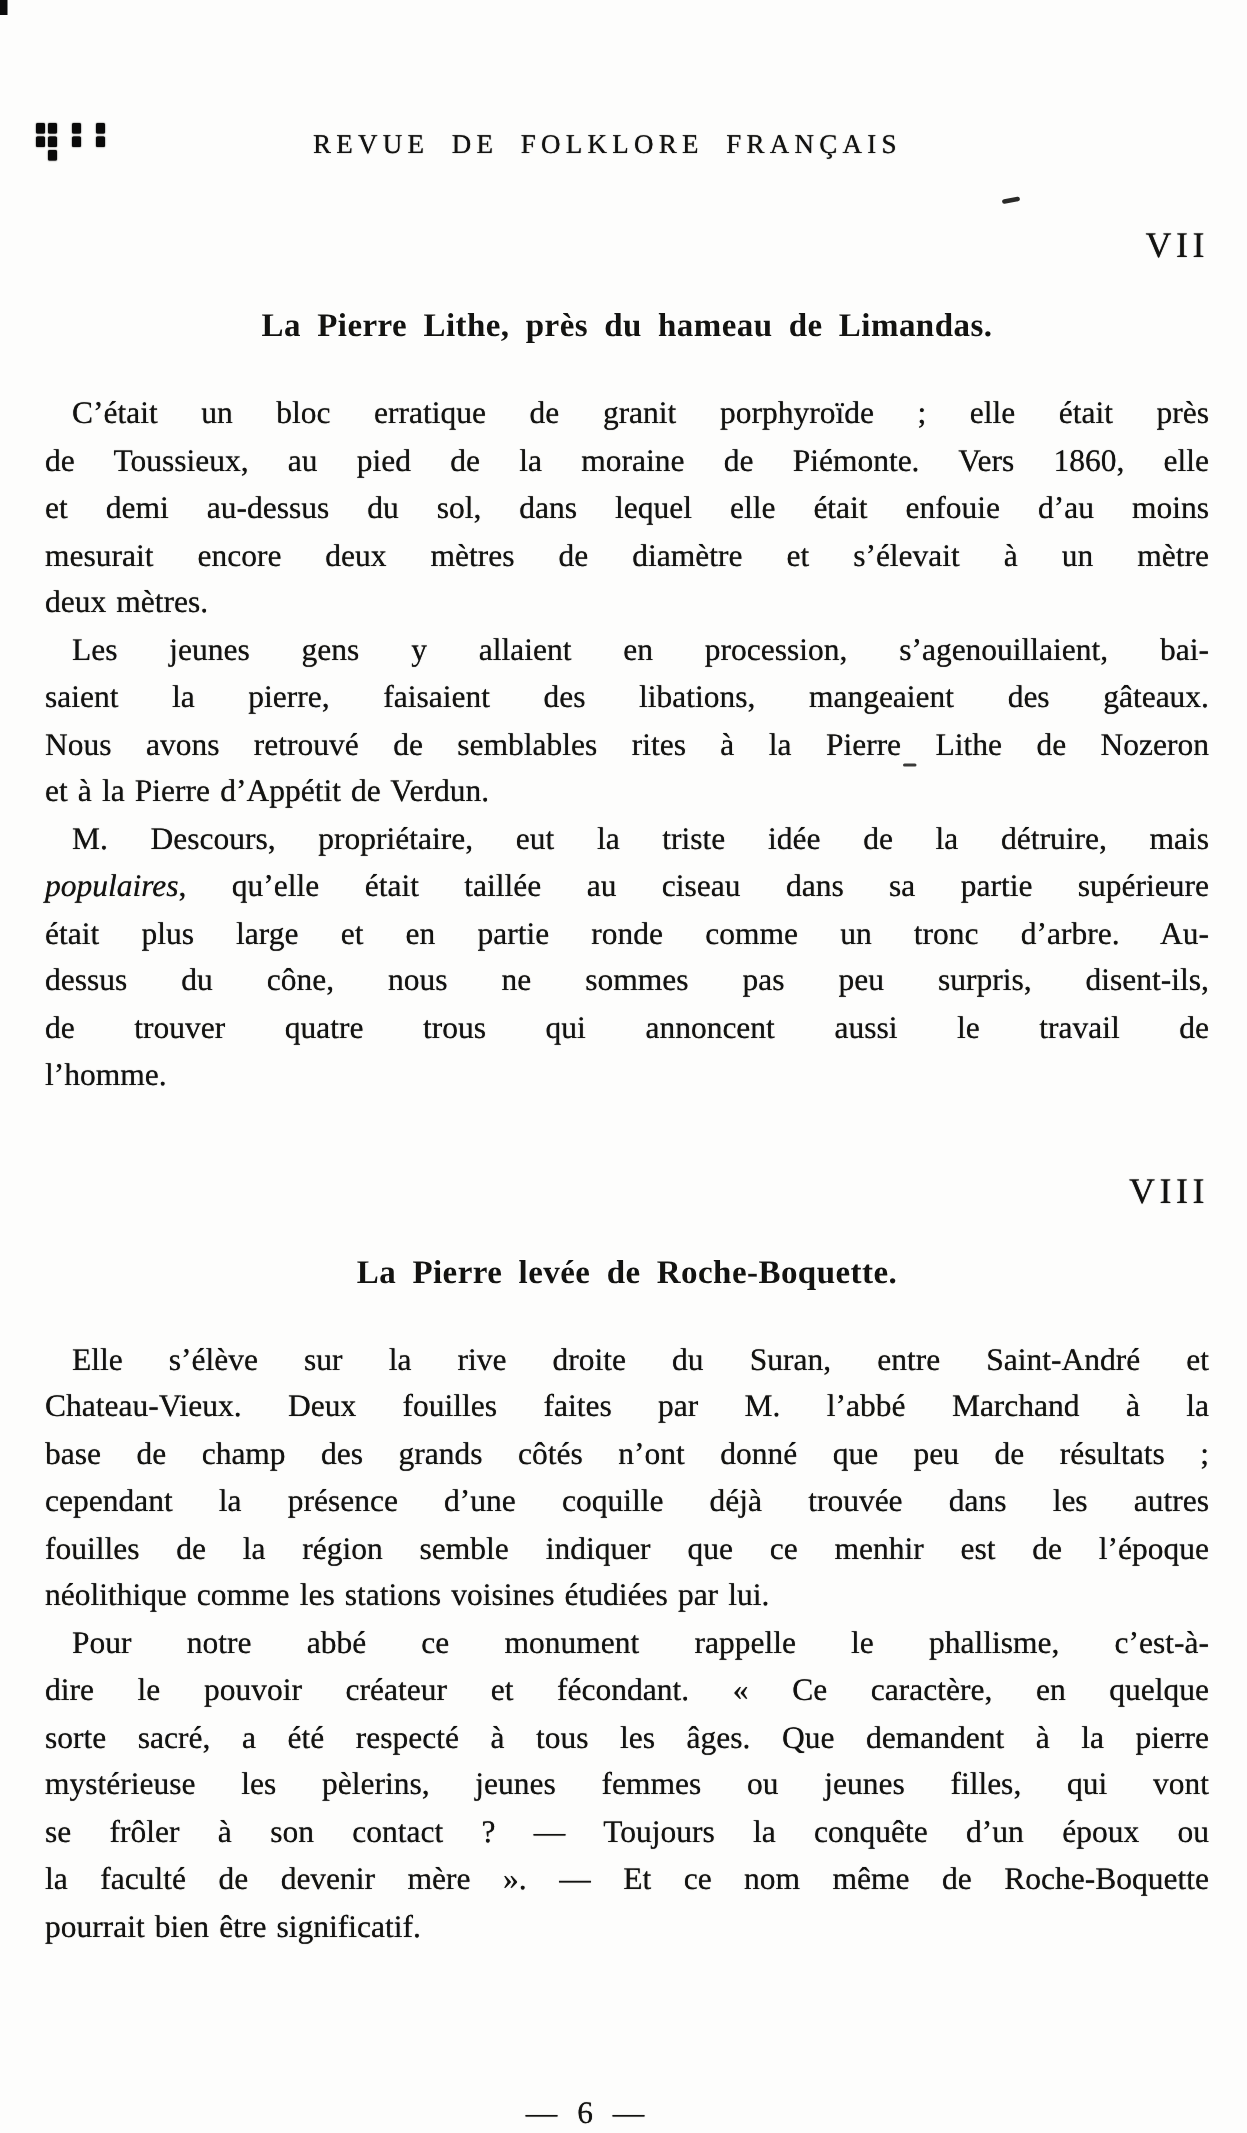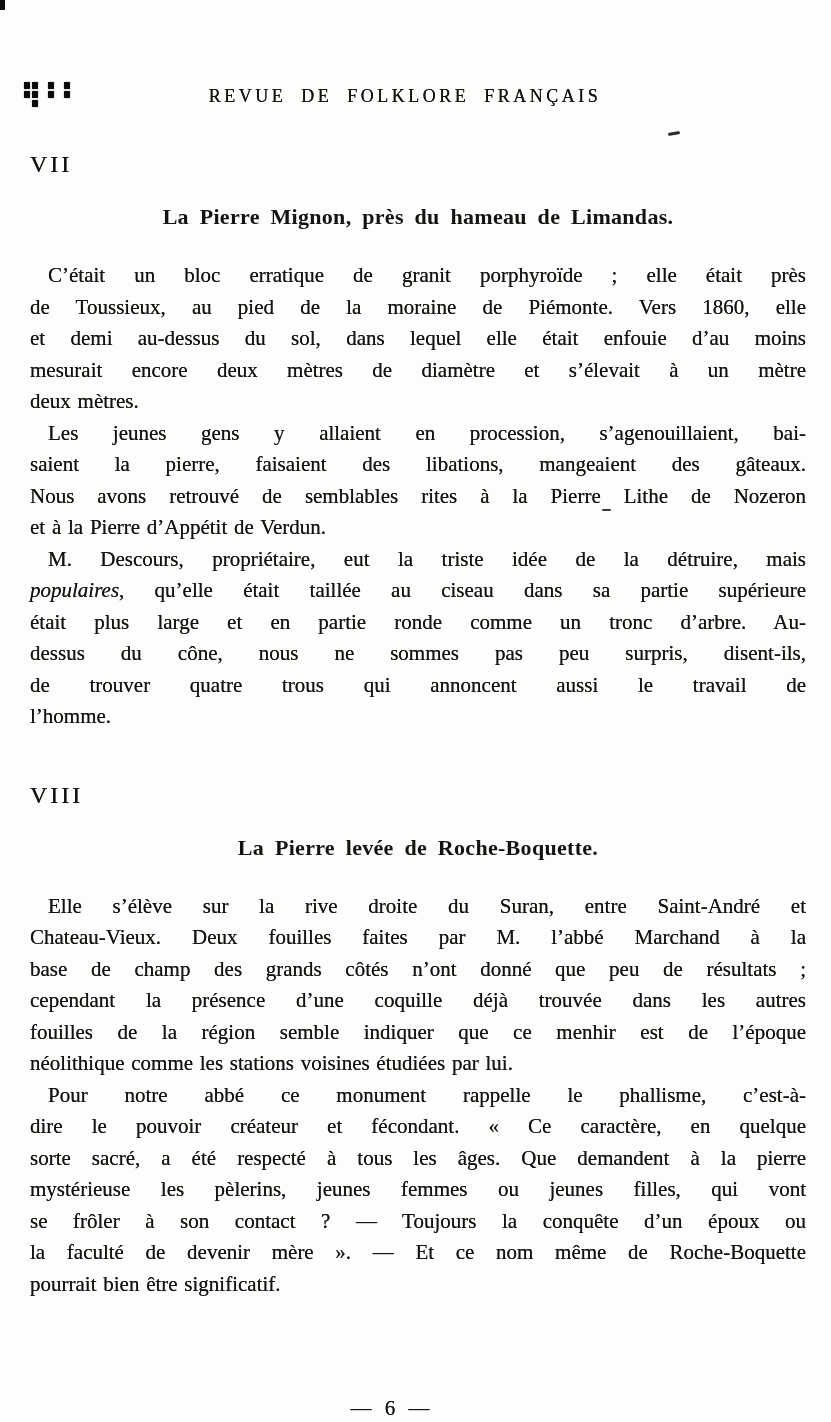--- a/index.html
+++ b/index.html
@@ -31,21 +31,21 @@
     position: absolute; top: 86px; left: 17px; width: 776px;
     text-align: center; font-size: 18px; line-height: 20px;
     letter-spacing: 3.5px; word-spacing: 7px;
     text-shadow: 0 0 0.6px #131311;
   }
 
   
   .sections-column { position: absolute; left: 30px; top: 150px; width: 776px; }
   .sec { margin-bottom: 48px; }
   .sec-number {
-    text-align: left; font-size: 24px; line-height: 28px;
+    text-align: right; font-size: 24px; line-height: 28px;
     letter-spacing: 3px; margin-bottom: 26px; text-shadow: 0 0 0.6px #131311;
   }
   .sec-title {
     text-align: center; font-size: 22px; line-height: 26px; font-weight: bold;
     word-spacing: 5px; letter-spacing: 0.3px; margin-bottom: 30px;
   }
   .para .line {
     font-size: 21px; line-height: 31.5px;
     text-align: justify; text-align-last: justify;
     word-spacing: 1.5px;
@@ -98,21 +98,21 @@
     </div>
 
   <div class="running-title">REVUE DE FOLKLORE FRANÇAIS</div>
 
   <div class="dash-artifact-1"></div>
   <div class="dash-artifact-2"></div>
 
   <div class="sections-column">
       <section class="sec">
         <div class="sec-number">VII</div>
-        <div class="sec-title">La Pierre Mignon, près du hameau de Limandas.</div>
+        <div class="sec-title">La Pierre Lithe, près du hameau de Limandas.</div>
         <div class="para">
           <div class="line first"><span>C’était un bloc erratique de granit porphyroïde ; elle était près</span></div>
           <div class="line"><span>de Toussieux, au pied de la moraine de Piémonte. Vers 1860, elle</span></div>
           <div class="line"><span>et demi au-dessus du sol, dans lequel elle était enfouie d’au moins</span></div>
           <div class="line"><span>mesurait encore deux mètres de diamètre et s’élevait à un mètre</span></div>
           <div class="line last"><span>deux mètres.</span></div>
         </div>
         <div class="para">
           <div class="line first"><span>Les jeunes gens y allaient en procession, s’agenouillaient, bai-</span></div>
           <div class="line"><span>saient la pierre, faisaient des libations, mangeaient des gâteaux.</span></div>

